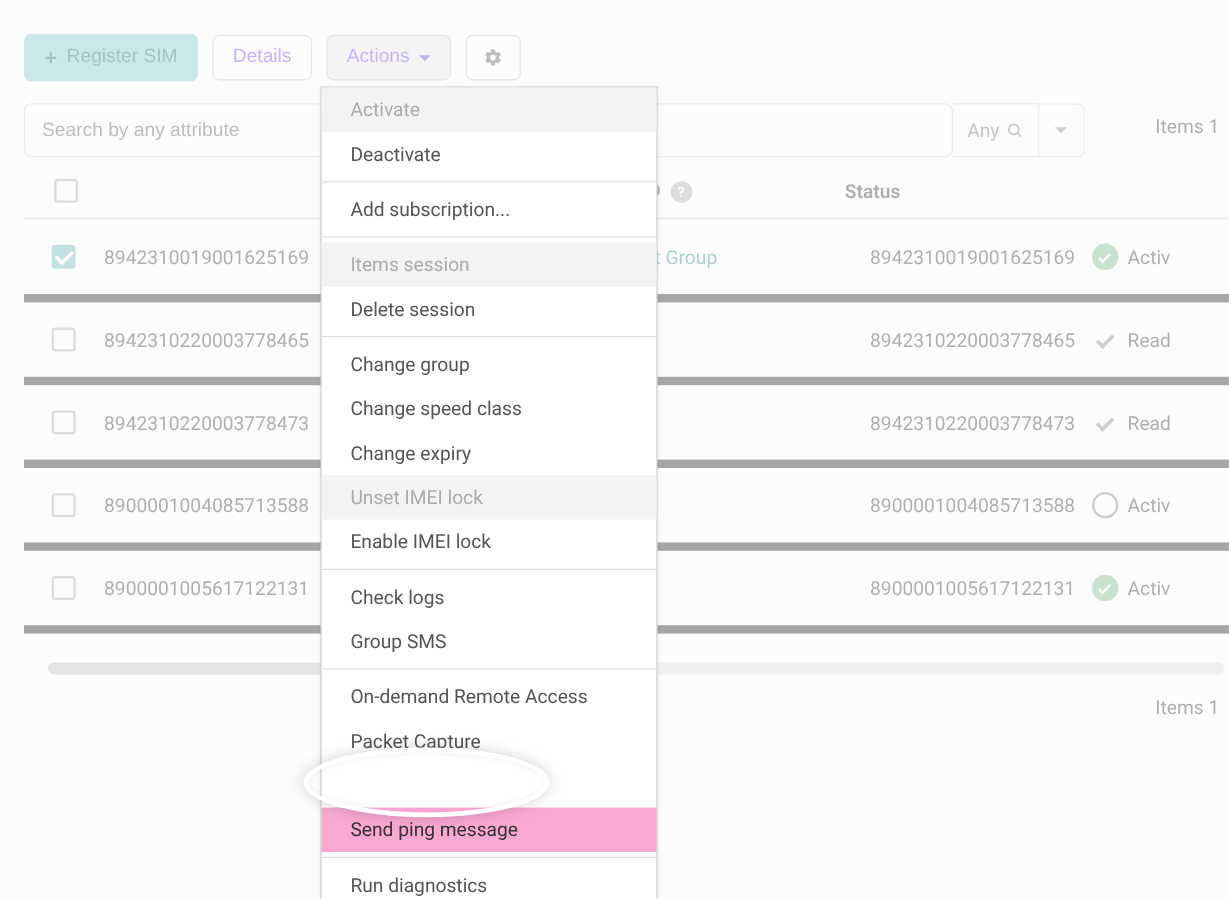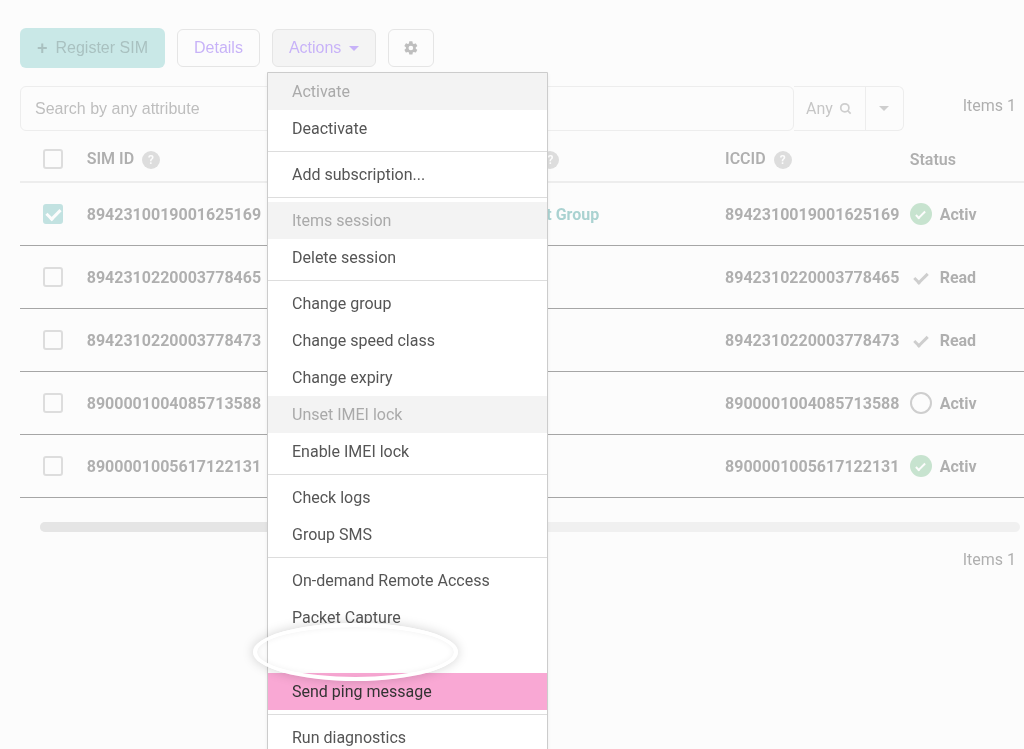--- a/index.html
+++ b/index.html
@@ -13,21 +13,21 @@
   .btn-caret::after { content:""; display:inline-block; border:5px solid transparent; border-top-color:currentColor; margin-top:5px; }
   .btn-gear { padding:10px 14px; }
   .plus-icon { font-weight:bold; font-size:18px; line-height:1; }
   .gear { width:16px; height:16px; display:inline-block; }
   .searchrow { display:flex; gap:0; margin-bottom:10px; width:calc(100% - 0px); }
   .searchbox { flex:0 0 774px; border:1px solid #ddd; border-radius:6px; padding:12px 14px; font-size:16px; color:#888; }
   .anybox { margin-left:0; border:1px solid #ddd; border-radius:6px 0 0 6px; padding:0 12px; height:45px; display:flex; align-items:center; gap:6px; color:#888; border-left:none; border-top-left-radius:0; border-bottom-left-radius:0;}
   .caretbox { border:1px solid #ddd; border-left:none; border-radius:0 6px 6px 0; width:38px; height:45px; display:flex; align-items:center; justify-content:center; color:#888;}
   .items-right { margin-left:auto; padding:10px 8px; color:#555; font-size:16px; }
   .table { width:100%; margin-top:18px; }
-  .thead, .trow { display:flex; align-items:center; border-bottom:1px solid #404040;font-weight:bold; }
+  .thead, .trow { display:flex; align-items:center; border-bottom:7px solid #404040; }
   .thead { padding:0 0 12px 0; font-weight:600; color:#555; font-size:16px; border-bottom:2px solid #ddd;}
   .trow { padding:20px 0; font-size:16px; color:#555;}
   .col-cb { width:70px; display:flex; justify-content:center;}
   .col-sim { width:240px;}
   .col-group { width:220px; margin-left:200px;}
   .col-iccid { width:200px;}
   .col-status { width:120px; margin-left:-6px;}
   .cb { width:20px; height:20px; border:2px solid #bbb; border-radius:3px; display:inline-block; position:relative;}
   .cb.checked { background:#7ec6c4; border-color:#7ec6c4; }
   .cb.checked::after { content:""; position:absolute; left:4px; top:0px; width:6px; height:11px; border:solid #fff; border-width:0 3px 3px 0; transform:rotate(45deg);}
@@ -89,24 +89,20 @@
       <span style="border:5px solid transparent;border-top-color:#999;margin-top:5px;"></span>
     </div>
     <div class="items-right">Items 1</div>
   </div>
 
   <div class="table">
     <div class="thead">
       <div class="col-cb">
           <span class="cb"></span>
         </div>
-      <div class="col-sim">
-        <span>SIM ID</span>
-        <span class="help">?</span>
-      </div>
       <div class="col-group">
         <span>up</span>
         <span class="help">?</span>
       </div>
       <div class="col-iccid">
         <span>ICCID</span>
         <span class="help">?</span>
       </div>
       <div class="col-status">
         <span>Status</span>

